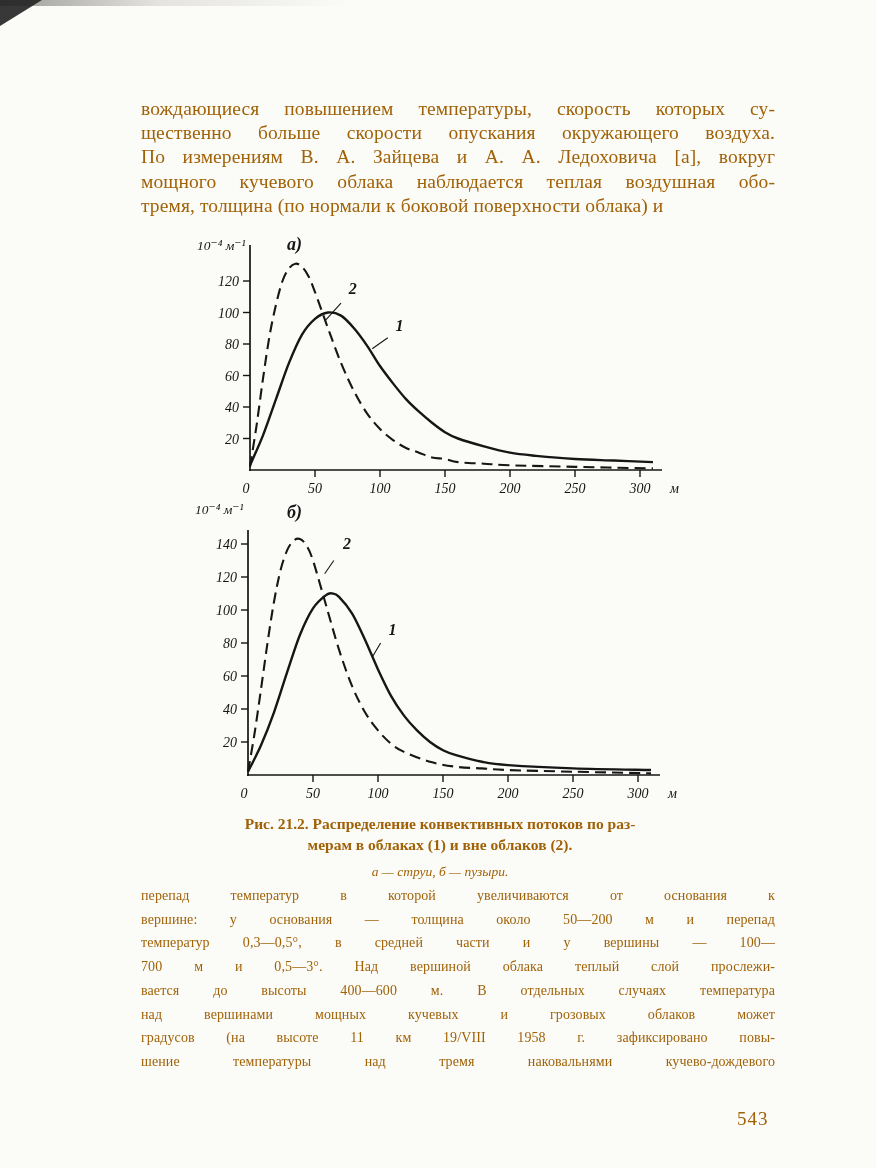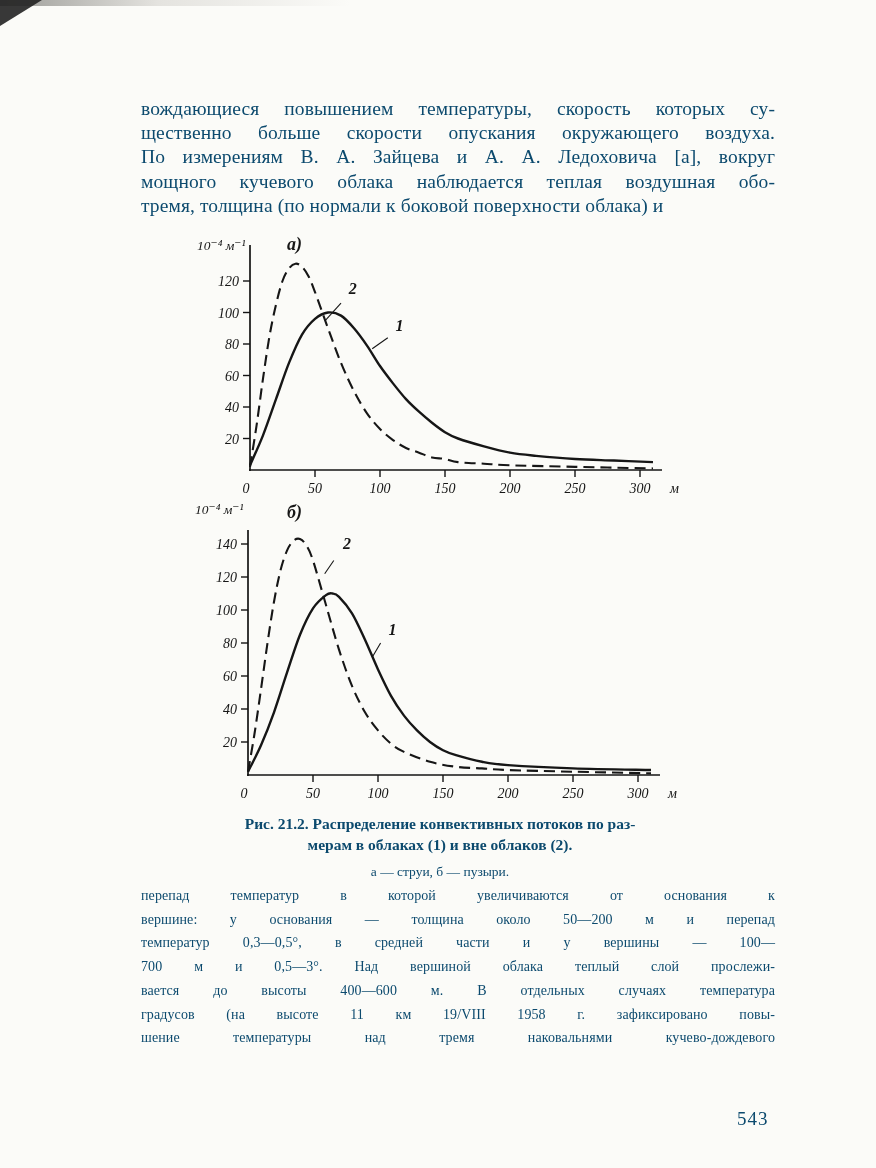--- a/index.html
+++ b/index.html
@@ -1,34 +1,34 @@
 <!DOCTYPE html>
 <html><head>
 <meta charset="utf-8">
 <style>
   *{margin:0;padding:0;box-sizing:border-box}
   html,body{width:876px;height:1168px;overflow:hidden;background:#f6f5f1}
   .page{
     position:relative;width:876px;height:1168px;background:#fbfbf8;
-    font-family:"Liberation Serif","DejaVu Serif",serif;color:#0c4a6e;padding-left:34px;
+    font-family:"Liberation Serif","DejaVu Serif",serif;color:#a16207;padding-left:34px;
   }
   .scan-corner{position:absolute;left:0;top:0;width:0;height:0;
     border-top:26px solid #222;border-right:42px solid transparent;opacity:.9}
   .scan-edge{position:absolute;left:0;top:0;width:876px;height:6px;
     background:linear-gradient(90deg,#9a9a96 0,#e4e3df 18%,#fbfbf8 40%)}
   .para{position:absolute;left:141px;width:634px;font-size:19.5px;line-height:24.2px;letter-spacing:.1px}
   .para .line{text-align:justify;text-align-last:justify}
   .para .line.last{text-align-last:left}
   #para-top{top:97px}
   #para-bottom{top:884px;font-size:14px;line-height:23.7px}
   .figure{position:absolute;left:0;top:225px;width:876px;height:660px}
   .caption{position:absolute;left:190px;top:588px;width:500px;text-align:center}
   .cap-main{font-size:15.5px;font-weight:bold;line-height:21px}
   .cap-main .line{}
-  .cap-sub{margin-top:9px;font-size:13.5px;}
+  .cap-sub{margin-top:9px;font-size:13.5px;font-style:italic}
   .pagenum{position:absolute;left:737px;top:1108px;font-size:19px;letter-spacing:1px}
   svg{position:absolute;overflow:visible}
   #chart-a{left:185px;top:8px}
   #chart-b{left:185px;top:273px}
   .tick{font:italic 14px "Liberation Serif","DejaVu Serif",serif;fill:#161616}
   .unit{font:italic 13.5px "Liberation Serif","DejaVu Serif",serif;fill:#161616}
   .panel{font:italic bold 18px "Liberation Serif","DejaVu Serif",serif;fill:#161616}
   .serieslabel{font:italic bold 16px "Liberation Serif","DejaVu Serif",serif;fill:#161616}
 </style>
 </head>
@@ -134,18 +134,19 @@
       <div class="cap-sub">а — струи, б — пузыри.</div>
     </div>
   </div>
 
   <div class="para" id="para-bottom">
       <div class="line">перепад температур в которой увеличиваются от основания к</div>
       <div class="line">вершине: у основания — толщина около 50—200 м и перепад</div>
       <div class="line">температур 0,3—0,5°, в средней части и у вершины — 100—</div>
       <div class="line">700 м и 0,5—3°. Над вершиной облака теплый слой прослежи-</div>
       <div class="line">вается до высоты 400—600 м. В отдельных случаях температура</div>
+      <div class="line">над вершинами мощных кучевых и грозовых облаков может</div>
       <div class="line">градусов (на высоте 11 км 19/VIII 1958 г. зафиксировано повы-</div>
       <div class="line">шение температуры над тремя наковальнями кучево-дождевого</div>
     </div>
 
   <div class="pagenum">543</div>
 </div>
 
 </body></html>

